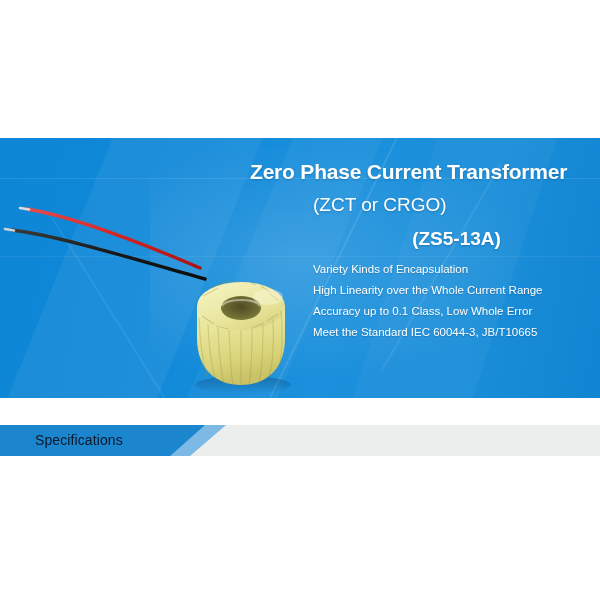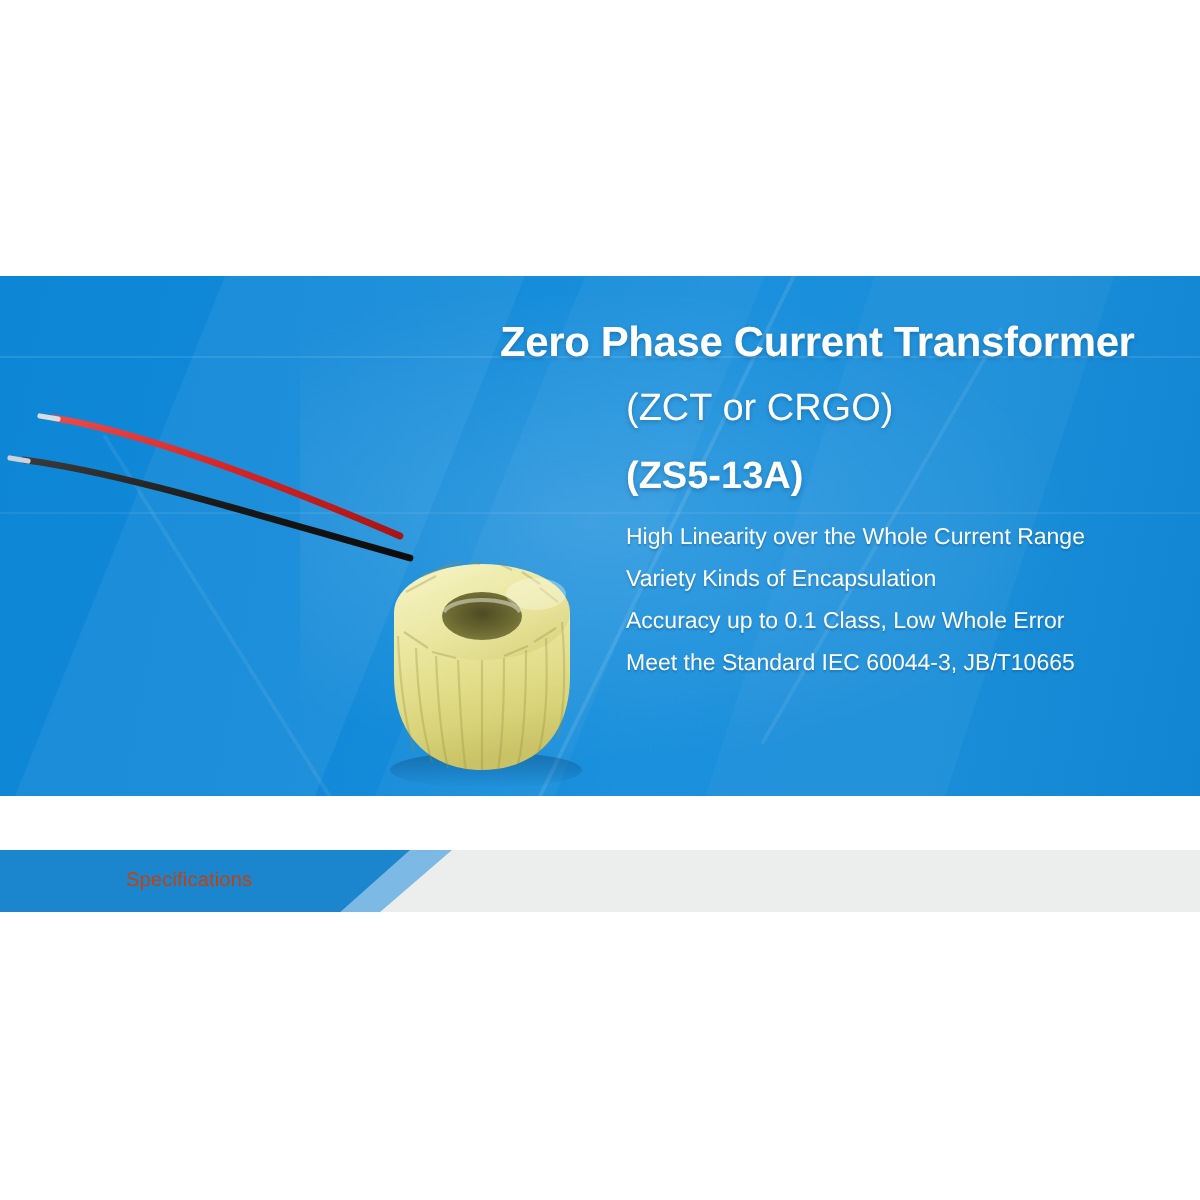--- a/index.html
+++ b/index.html
@@ -76,20 +76,21 @@
     padding-left: 63px;
     text-shadow: 0 1px 2px rgba(0,40,80,0.28);
   }
   .title-model {
     font-size: 19px;
     font-weight: bold;
     line-height: 1.1;
     margin-top: 13px;
     padding-left: 63px;
     text-shadow: 0 1px 2px rgba(0,40,80,0.28);
+    text-align: center;
   }
   .feature-list {
     list-style: none;
     margin: 9px 0 0 0;
     padding: 0 0 0 63px;
   }
   .feature-list li {
     font-size: 11.5px;
     line-height: 21px;
     color: #ffffff;
@@ -135,24 +136,23 @@
     width: 58px; height: 31px;
     background: #7cb9e4;
     clip-path: polygon(62% 0, 100% 0, 38% 100%, 0 100%);
   }
   .spec-label {
     position: absolute;
     left: 35px;
     top: 0;
     height: 31px;
     line-height: 31px;
-    font-size: 10px;
-    color: #c2410c;
+    font-size: 14px;
+    color: #0f172a;
     letter-spacing: 0.1px;
-    margin-left: 28px;
   }
 </style>
 </head>
 <body>
 
 <div class="hero">
 
   <div class="hero-streaks">
     <div class="streak s1"></div>
     <div class="streak s2"></div>
@@ -254,22 +254,22 @@
 
       <ellipse cx="268" cy="159" rx="15" ry="8" fill="rgba(255,255,240,0.35)"></ellipse>
     </svg>
   </div>
 
   <div class="hero-text">
     <div class="title-main">Zero Phase Current Transformer</div>
     <div class="title-sub">(ZCT or CRGO)</div>
     <div class="title-model">(ZS5-13A)</div>
     <ul class="feature-list">
+      <li>Variety Kinds of Encapsulation</li>
       <li>High Linearity over the Whole Current Range</li>
-      <li>Variety Kinds of Encapsulation</li>
       <li>Accuracy up to 0.1 Class, Low Whole Error</li>
       <li>Meet the Standard IEC 60044-3, JB/T10665</li>
     </ul>
   </div>
 </div>
 
 <div class="spec-bar">
   <div class="spec-gray"></div>
   <div class="spec-accent"></div>
   <div class="spec-blue"></div>

